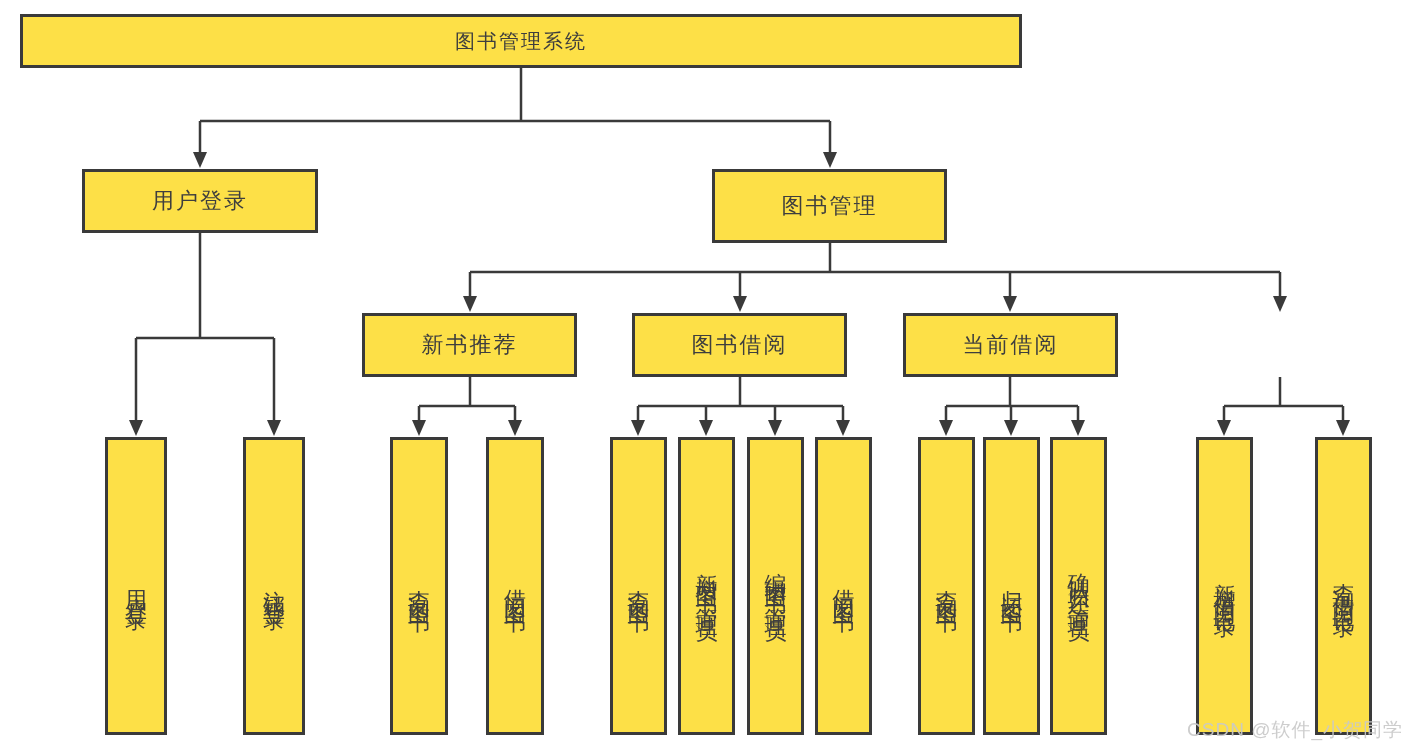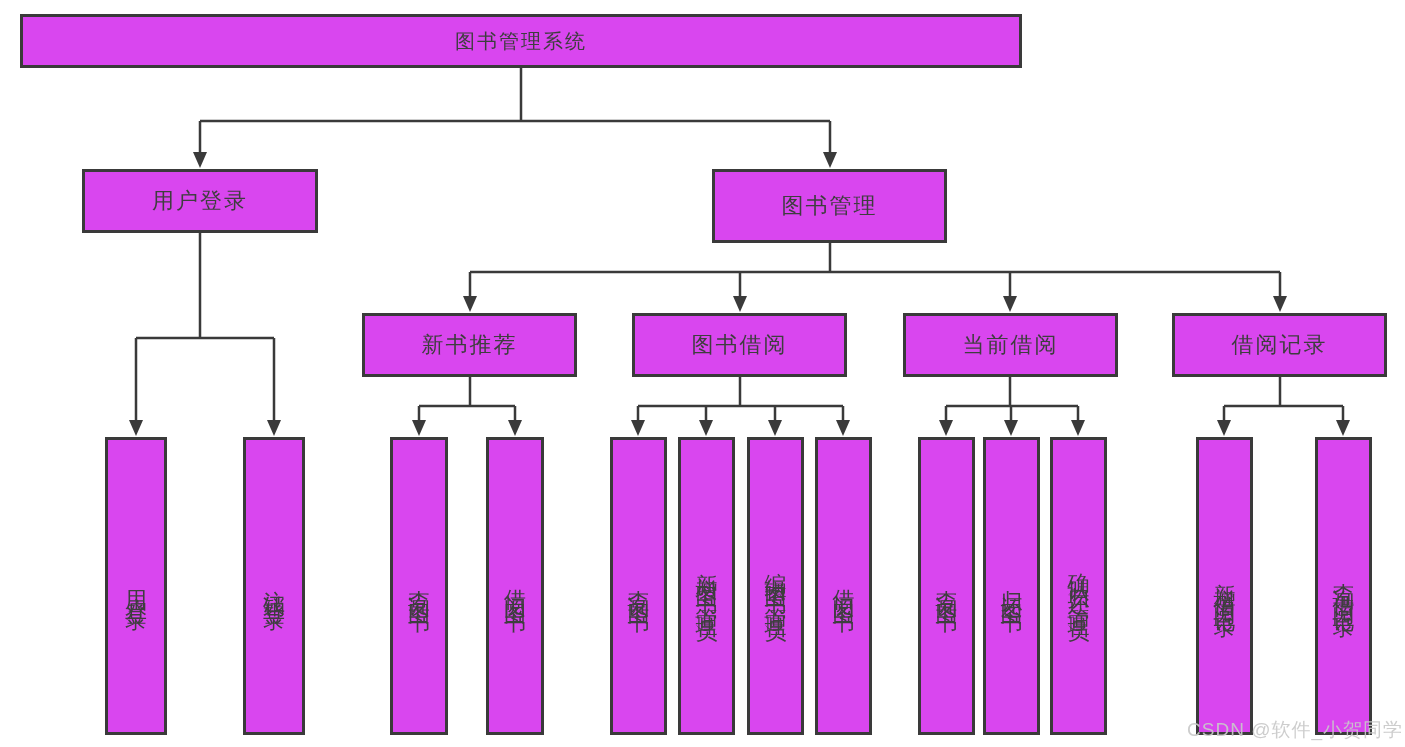--- a/index.html
+++ b/index.html
@@ -13,21 +13,21 @@
   }
   .connectors {
     position: absolute;
     left: 0; top: 0;
     width: 1405px; height: 747px;
   }
   .node {
     position: absolute;
     box-sizing: border-box;
     border: 3px solid #3a3a3a;
-    background: #d946ef;
+    background: #fde047;
     color: #3e3e3e;
     display: flex;
     align-items: center;
     justify-content: center;
     text-align: center;
   }
   .node.h { font-size: 22px; letter-spacing: 2px; }
   .node.root { font-size: 20px; letter-spacing: 2px; }
   .node.v {
     font-size: 22px;
@@ -109,23 +109,20 @@
 
   <div class="node h" style="left:362px; top:313px; width:215px; height:64px;">
     <span>新书推荐</span>
   </div>
   <div class="node h" style="left:632px; top:313px; width:215px; height:64px;">
     <span>图书借阅</span>
   </div>
   <div class="node h" style="left:903px; top:313px; width:215px; height:64px;text-align:right;">
     <span>当前借阅</span>
   </div>
-  <div class="node h" style="left:1172px; top:313px; width:215px; height:64px;">
-    <span>借阅记录</span>
-  </div>
 
   <div class="node v" style="left:105px; top:437px; width:62px; height:298px;">
     <span class="vtext">用户登录</span>
   </div>
   <div class="node v" style="left:243px; top:437px; width:62px; height:298px;">
     <span class="vtext">注销登录</span>
   </div>
 
   <div class="node v" style="left:390px; top:437px; width:58px; height:298px;">
     <span class="vtext">查询图书</span>

